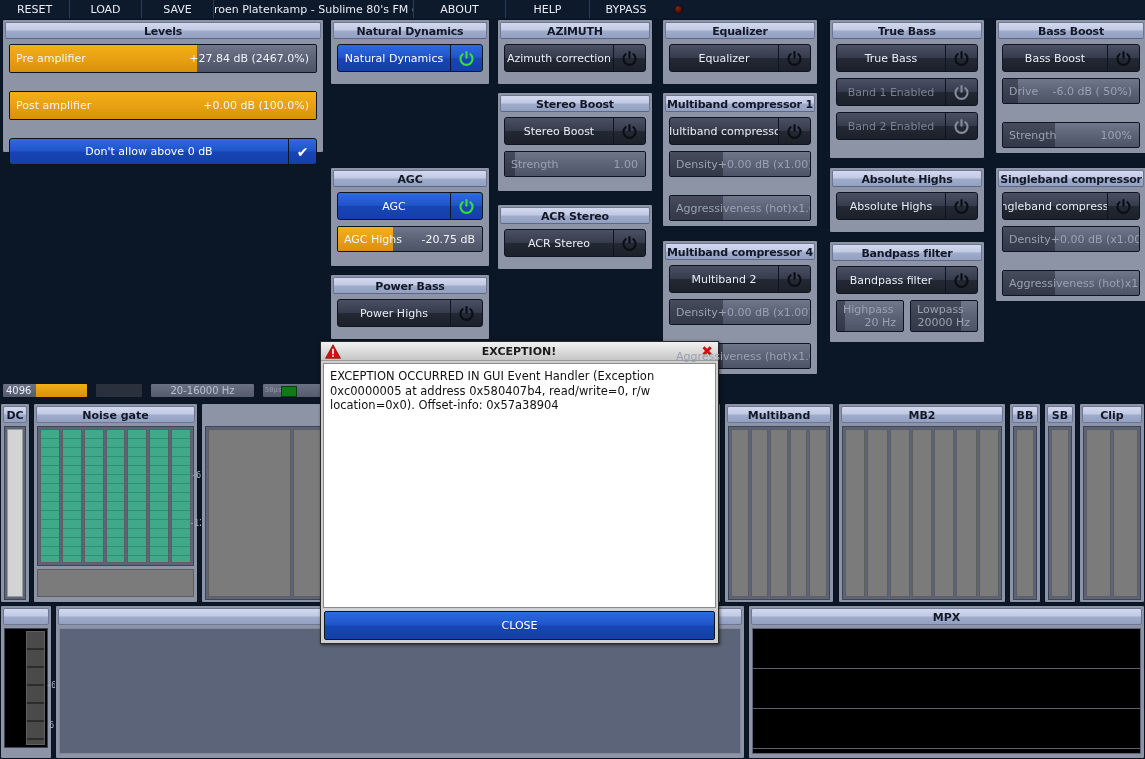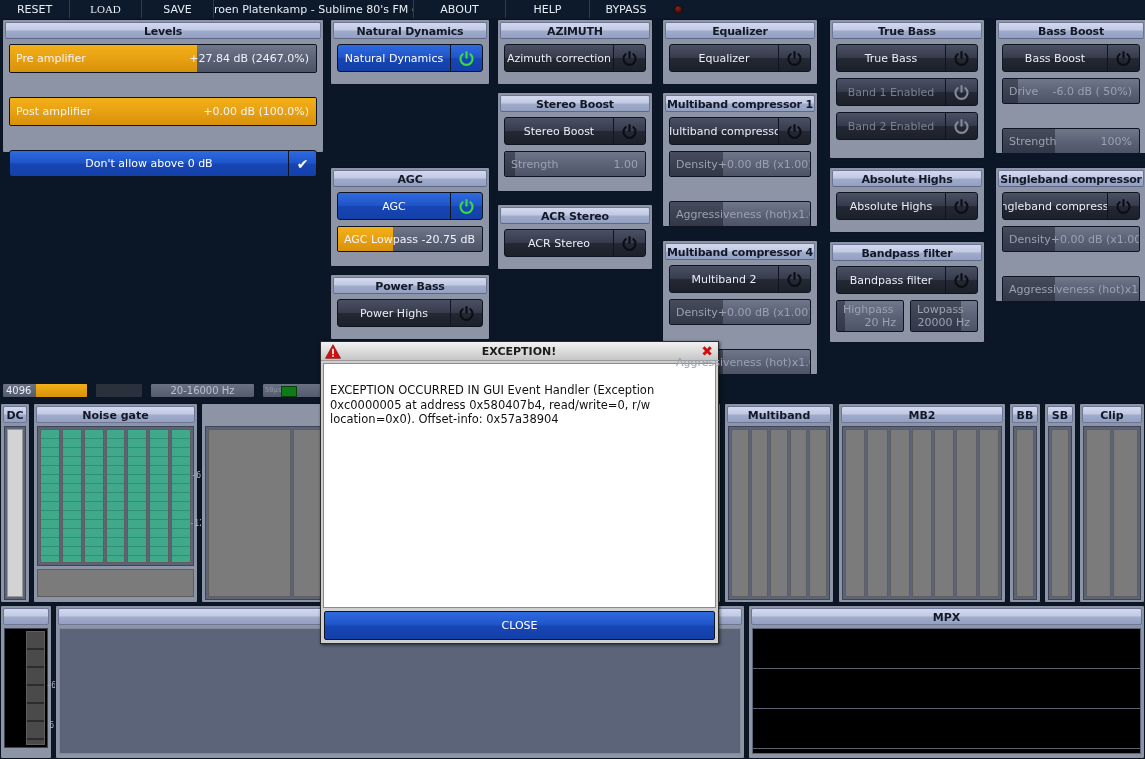--- a/index.html
+++ b/index.html
@@ -19,21 +19,21 @@
     font-size: 11px; color: #e8ecf4;
   }
   .menu-item {
     display: flex; align-items: center; justify-content: center;
     height: 18px; padding: 0 6px;
     border-right: 1px solid #2a3c55;
     white-space: nowrap; cursor: default;
     font-family: "DejaVu Sans", sans-serif;
   }
   .menu-item.m-reset  { width: 70px; }
-  .menu-item.m-load   { width: 72px; font-family: Liberation Serif, serif; }
+  .menu-item.m-load   { width: 72px; }
   .menu-item.m-save   { width: 72px; }
   .menu-item.m-title  { width: 200px; overflow: hidden; }
   .menu-item.m-about  { width: 92px; }
   .menu-item.m-help   { width: 84px; }
   .menu-item.m-bypass { width: 72px; border-right: none; }
   .led-red {
     width: 9px; height: 9px; border-radius: 50%;
     background: radial-gradient(circle at 35% 30%, #8a2218, #4a0f0a 70%);
     border: 1px solid #1d0b08;
     margin-left: 12px;
@@ -70,21 +70,21 @@
   }
   .tog.on {
     background: linear-gradient(to bottom, #2f6ae0 0%, #1f54c8 48%, #1745b4 52%, #1340a8 100%);
   }
   .tog.on .lbl { color: #ffffff; }
   .tog.dim .lbl { color: #79808f; }
   .pw-ico { width: 17px; height: 17px; display: block; }
 
   
   .strip {
-    position: relative; height: 26px; margin-bottom: 24px;
+    position: relative; height: 26px; margin-bottom: 18px;
     border: 1px solid #0d1522; border-radius: 2px; overflow: hidden;
     background: linear-gradient(to bottom, #70778a 0%, #5c6376 50%, #4d5466 100%);
     display: flex; align-items: center;
   }
   .strip .fill {
     position: absolute; left: 0; top: 0; bottom: 0;
     background: linear-gradient(to bottom, #f2b018 0%, #e8a112 50%, #d8910a 100%);
   }
   .strip.darkfill .fill {
     background: linear-gradient(to bottom, #464c5c 0%, #3b4150 50%, #323847 100%);
@@ -167,21 +167,21 @@
     height:19px; display:flex; align-items:center;
     background: linear-gradient(to bottom,#f2f2f2 0%, #dcdcdc 50%, #c6c6c6 100%);
     border-bottom:1px solid #9a9a9a; position:relative;
   }
   .dlg-title .warn { margin-left:3px; width:18px; height:15px; }
   .dlg-title .t { flex:1; text-align:center; font-size:11px; font-weight:bold; color:#1b1b1b;
                   font-family:"DejaVu Sans", sans-serif; }
   .dlg-title .x { width:22px; text-align:center; font-size:14px; font-weight:bold; color:#d01010;
                   cursor:pointer; }
   .dlg-body { flex:1; margin:2px 2px 0 2px; background:#fff; border:1px solid #8a8a8a;
-              padding:19px 6px; font-size:11.5px; color:#111; line-height:14.5px;
+              padding:5px 6px; font-size:11.5px; color:#111; line-height:14.5px;
               font-family:"DejaVu Sans", sans-serif; }
   .dlg-foot { padding:3px; }
   .dlg-close {
     height:29px; width:100%;
     background: linear-gradient(to bottom,#2f6ae0 0%,#1f54c8 48%,#1745b4 52%,#1340a8 100%);
     border:1px solid #0d1522; border-radius:2px;
     display:flex; align-items:center; justify-content:center;
     color:#fff; font-size:11px; cursor:pointer;
   }
 </style>
@@ -244,21 +244,21 @@
         <div class="lbl">AGC</div>
         <div class="pw">
           <svg class="pw-ico" viewBox="0 0 24 24" fill="none" stroke="#35e035" stroke-width="3" stroke-linecap="round">
             <path d="M12 3 L12 11"></path>
               <path d="M6.5 6 A8.5 8.5 0 1 0 17.5 6"></path>
           </svg>
         </div>
       </div>
       <div class="strip" style="margin-bottom:0;">
         <div class="fill" style="width:38%"></div>
-        <span class="sl">AGC Lowpass</span>
+        <span class="sl">AGC Highs</span>
         <span class="sv">-20.75 dB</span>
       </div>
     </div>
   </div>
 
   <div class="panel" style="left:330px; top:274px; width:160px; height:66px;">
     <div class="panel-title">Power Bass</div>
     <div class="panel-body">
       <div class="tog" style="margin-bottom:0;">
         <div class="lbl">Power Highs</div>

